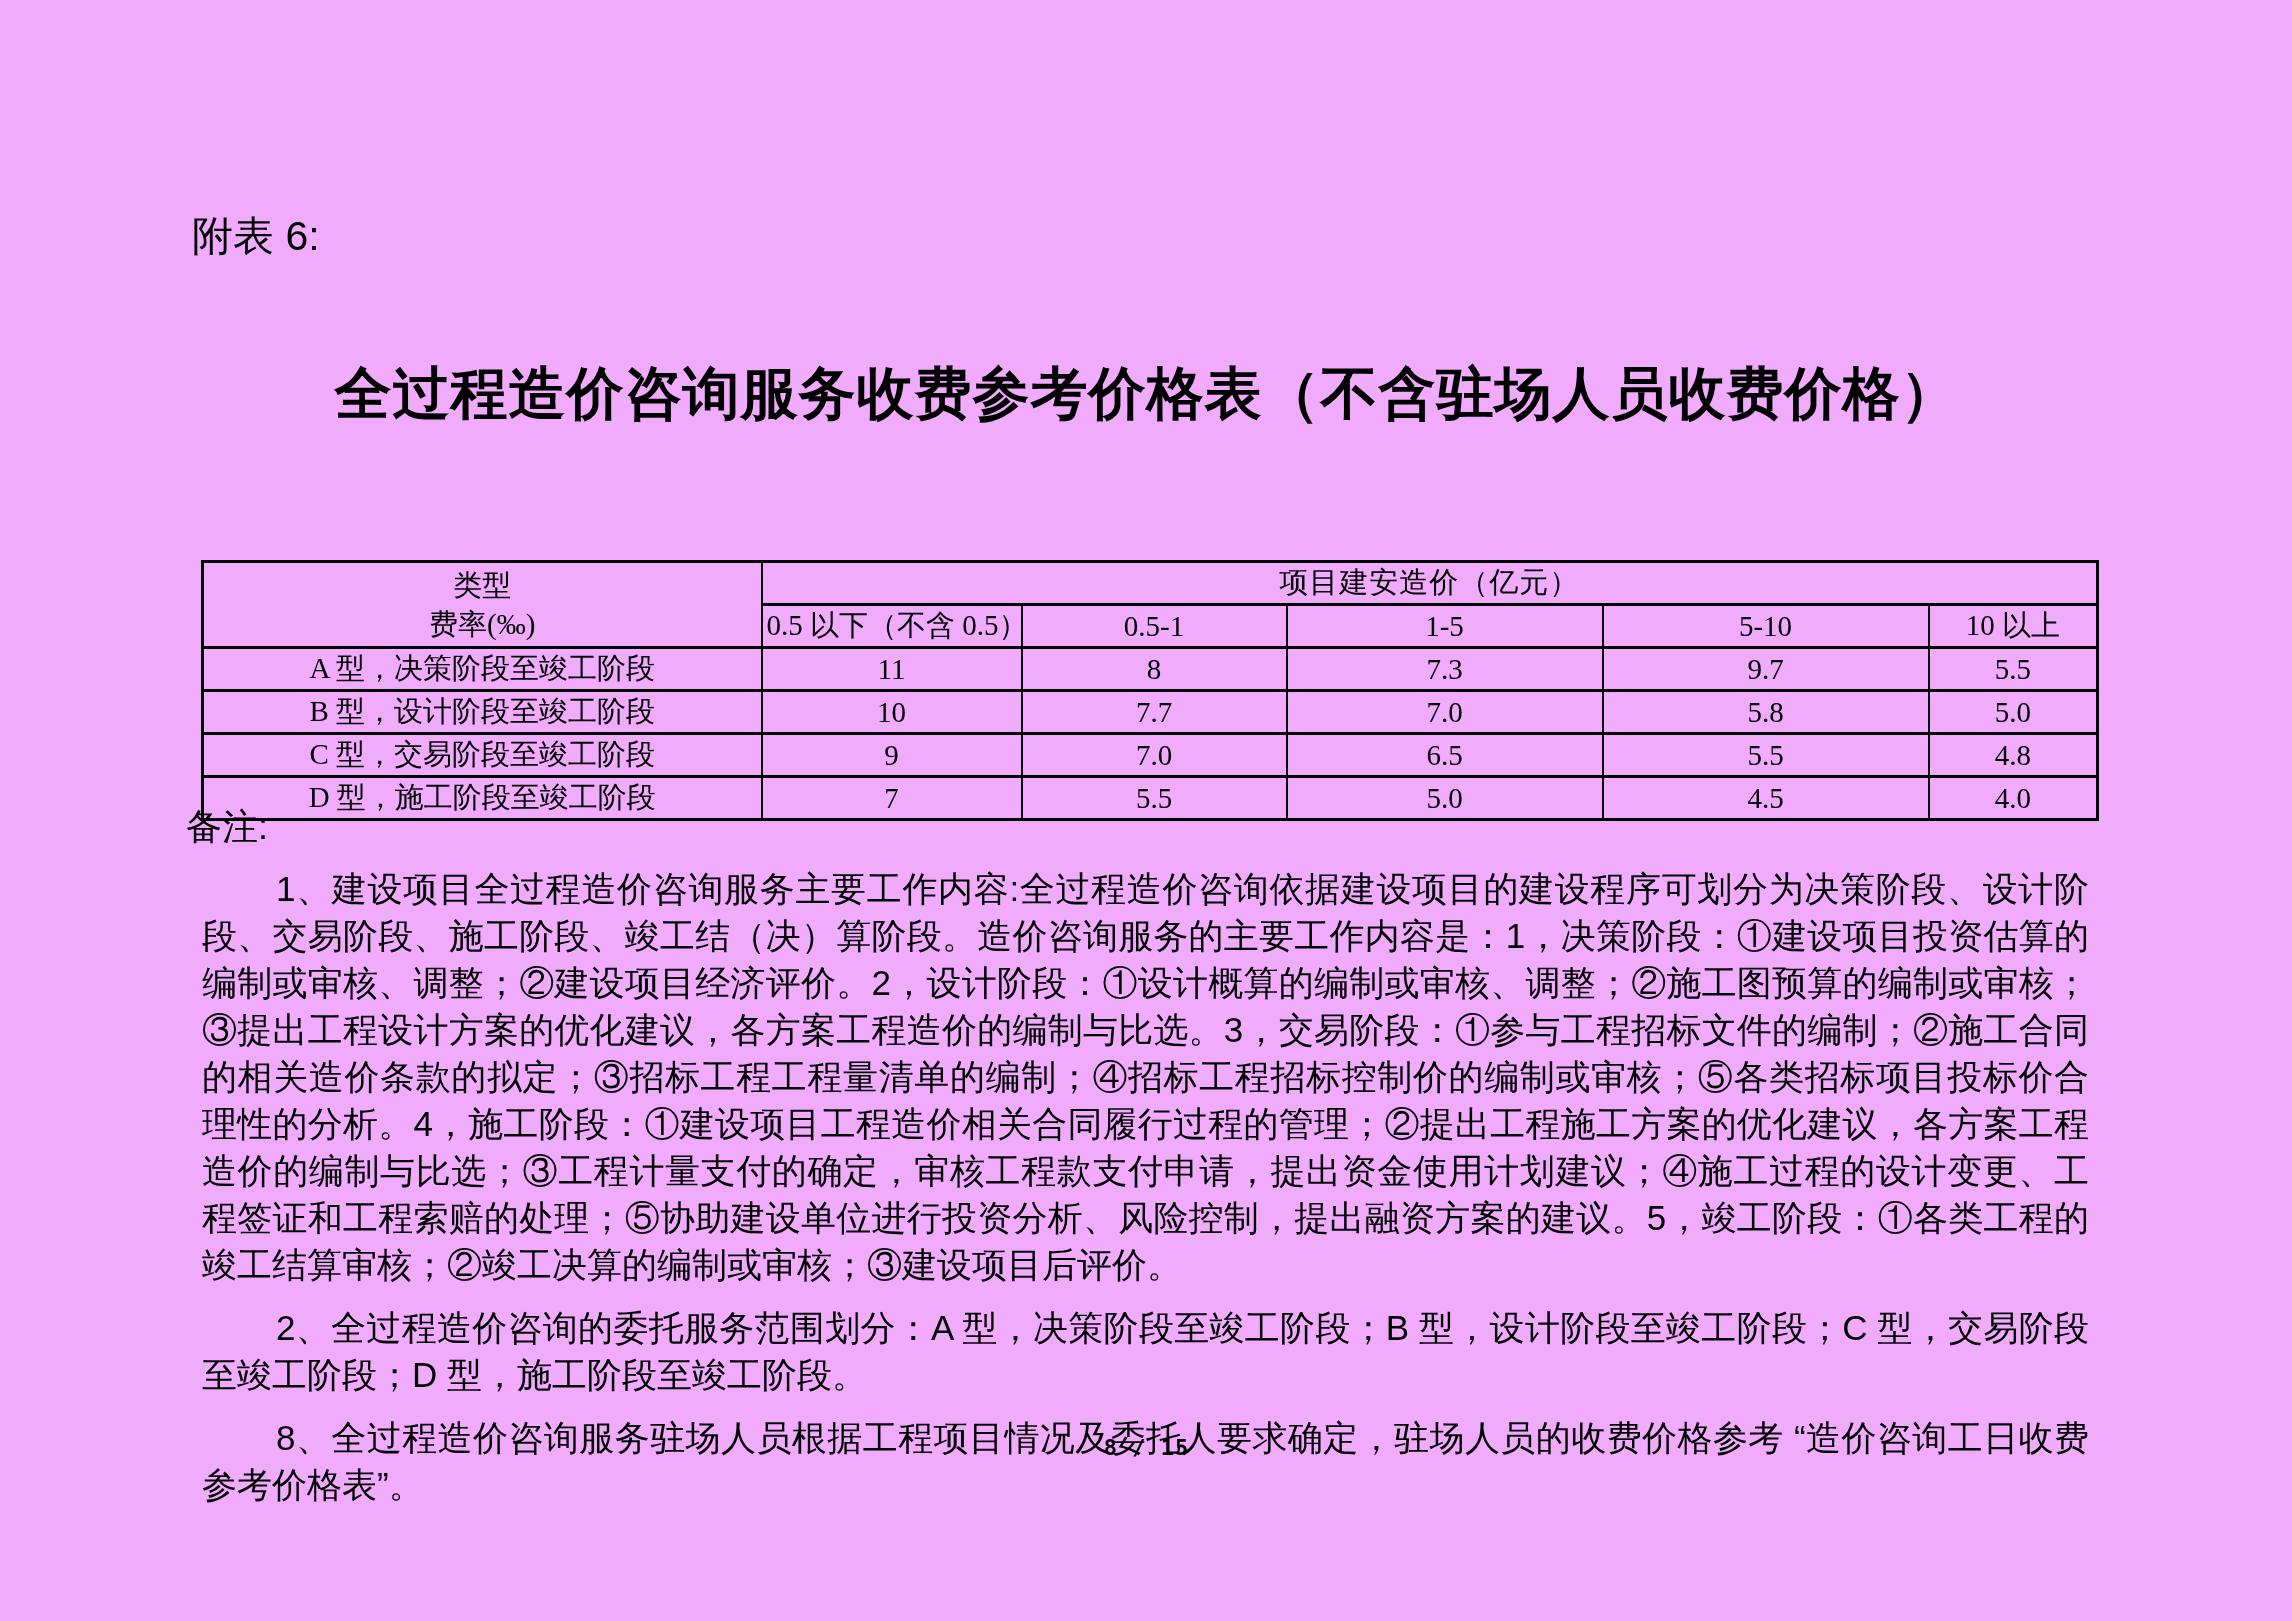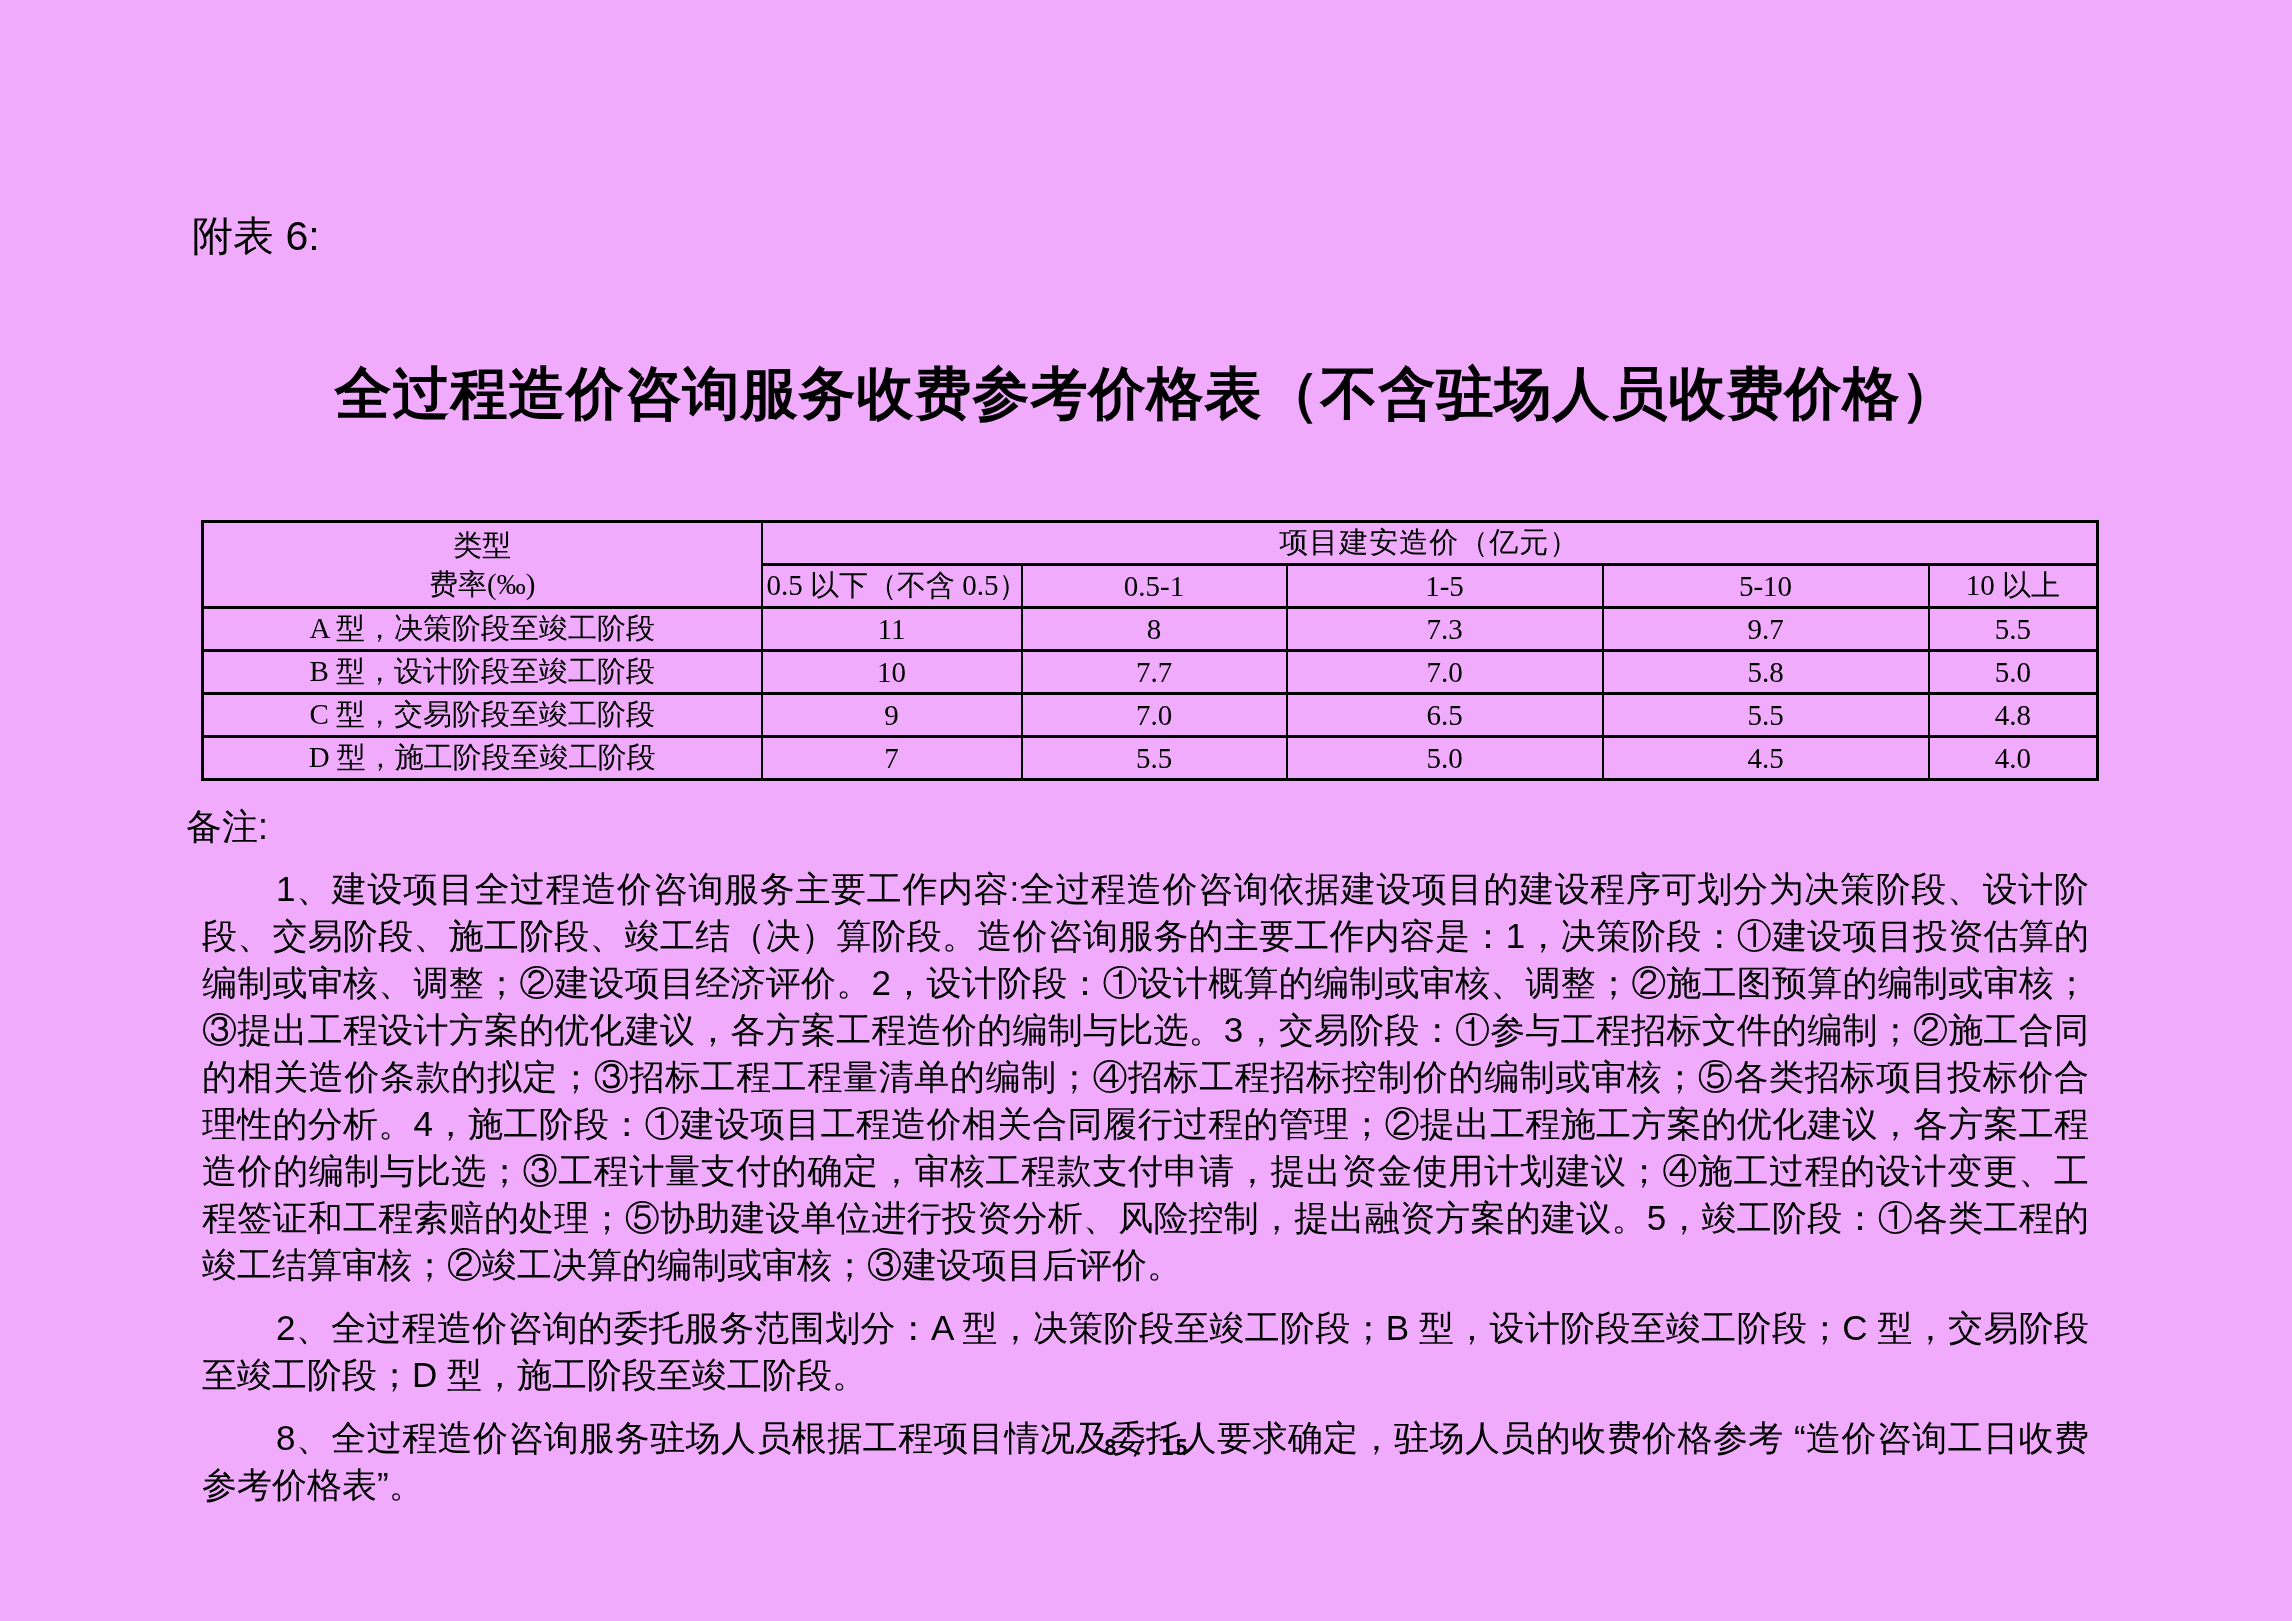--- a/index.html
+++ b/index.html
@@ -40,21 +40,21 @@
   table.fee-table {
     position: absolute;
     left: 201px;
     top: 520px;
     width: 1894px;
     border-collapse: collapse;
     table-layout: fixed;
     font-family: "Liberation Serif", serif;
     font-size: 29px;
   }
-  table.fee-table { border: 3.9px solid #000; }
+  table.fee-table { border: 3.9px solid #000; margin-top: 40px; }
   .fee-table th, .fee-table td {
     border: 2px solid #000;
     border-top-width: 3.9px;
     border-bottom-width: 3.9px;
     height: 35px;
     padding: 0 3.9px;
     text-align: center;
     vertical-align: middle;
     font-weight: normal;
     overflow: hidden;

